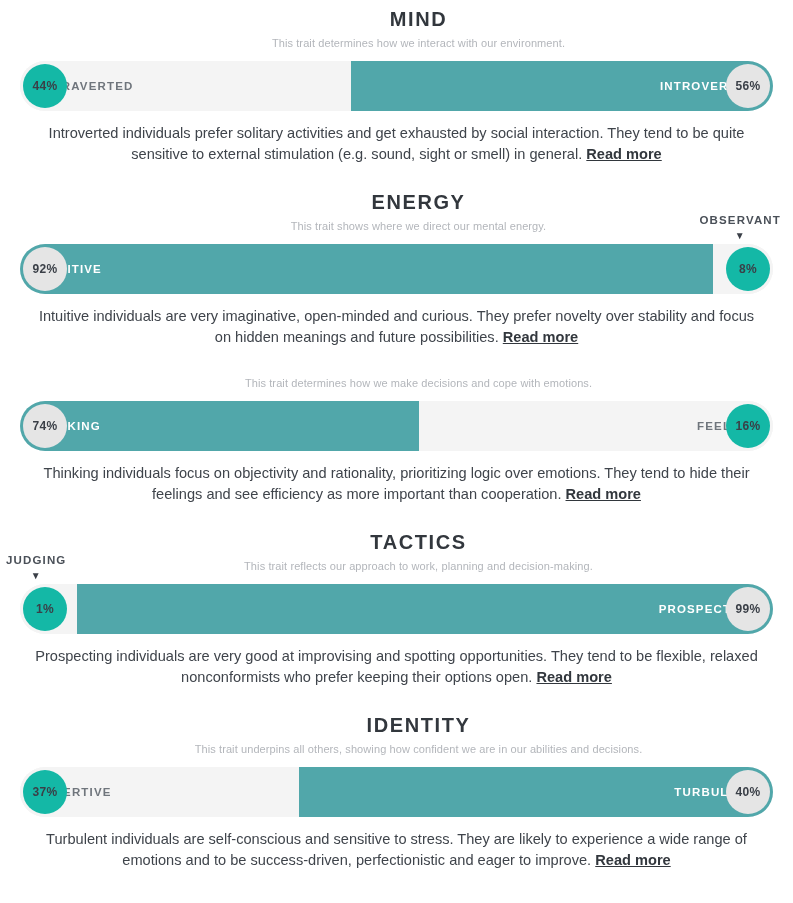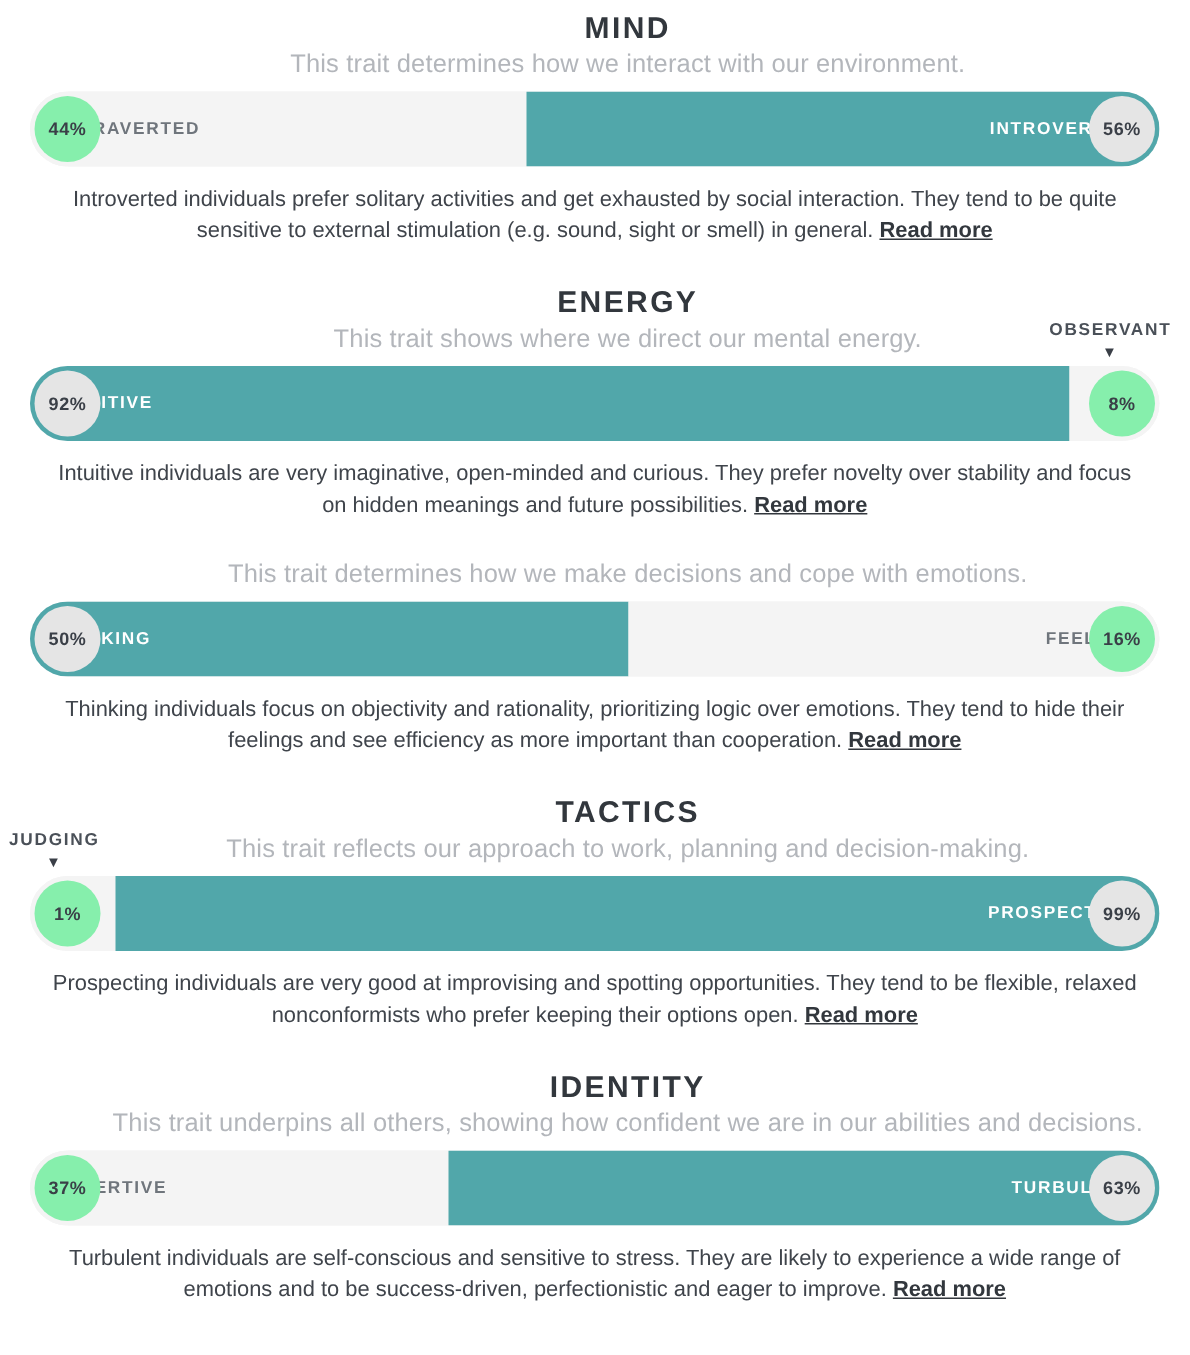--- a/index.html
+++ b/index.html
@@ -37,21 +37,21 @@
   .trait-title {
     font-size: 20px;
     font-weight: bold;
     letter-spacing: 1.6px;
     color: #32373d;
     line-height: 26px;
     margin: 0;
     font-family: "Liberation Sans", sans-serif;
   }
   .trait-sub {
-    font-size: 17px;
+    font-size: 11px;
     color: #b3b6bb;
     line-height: 20px;
     margin: 1px 0 0 0;
     letter-spacing: 0.1px;
   }
 
   
   .bar-wrap {
     position: relative;
     margin: 8px 20px 0 20px;
@@ -101,21 +101,21 @@
     align-items: center;
     justify-content: center;
     font-size: 12px;
     font-weight: bold;
     letter-spacing: 0.4px;
     color: #3a3f47;
     z-index: 3;
   }
   .pct.left  { left: 3px; }
   .pct.right { right: 3px; }
-  .pct.faint { background: #86efac; }
+  .pct.faint { background: #14b8a6; }
 
   
   .outside-label {
     position: absolute;
     bottom: 52px;
     text-align: center;
     font-size: 11.5px;
     font-weight: bold;
     letter-spacing: 1.15px;
     color: #4a5058;
@@ -222,21 +222,21 @@
 
       <div class="bar">
         <div class="seg seg-left active" style="width:53%">
           <span class="seg-label">THINKING</span>
         </div>
         <div class="seg seg-right inactive" style="width:47%">
           <span class="seg-label">FEELING</span>
         </div>
       </div>
 
-      <div class="pct left ">50%</div>
+      <div class="pct left ">74%</div>
       <div class="pct right faint">16%</div>
     </div>
 
     <p class="trait-desc">
       <span>Thinking individuals focus on objectivity and rationality, prioritizing logic over emotions. They tend to hide their feelings and see efficiency as more important than cooperation.</span>
       <a class="read-more">Read more</a>
     </p>
     <div class="spacer-30"></div>
   </div>
     <div class="trait">
@@ -282,21 +282,21 @@
       <div class="bar">
         <div class="seg seg-left inactive" style="width:37%">
           <span class="seg-label">ASSERTIVE</span>
         </div>
         <div class="seg seg-right active" style="width:63%">
           <span class="seg-label">TURBULENT</span>
         </div>
       </div>
 
       <div class="pct left faint">37%</div>
-      <div class="pct right ">63%</div>
+      <div class="pct right ">40%</div>
     </div>
 
     <p class="trait-desc">
       <span>Turbulent individuals are self-conscious and sensitive to stress. They are likely to experience a wide range of emotions and to be success-driven, perfectionistic and eager to improve.</span>
       <a class="read-more">Read more</a>
     </p>
     <div class="spacer-30"></div>
   </div>
   </div>
 

